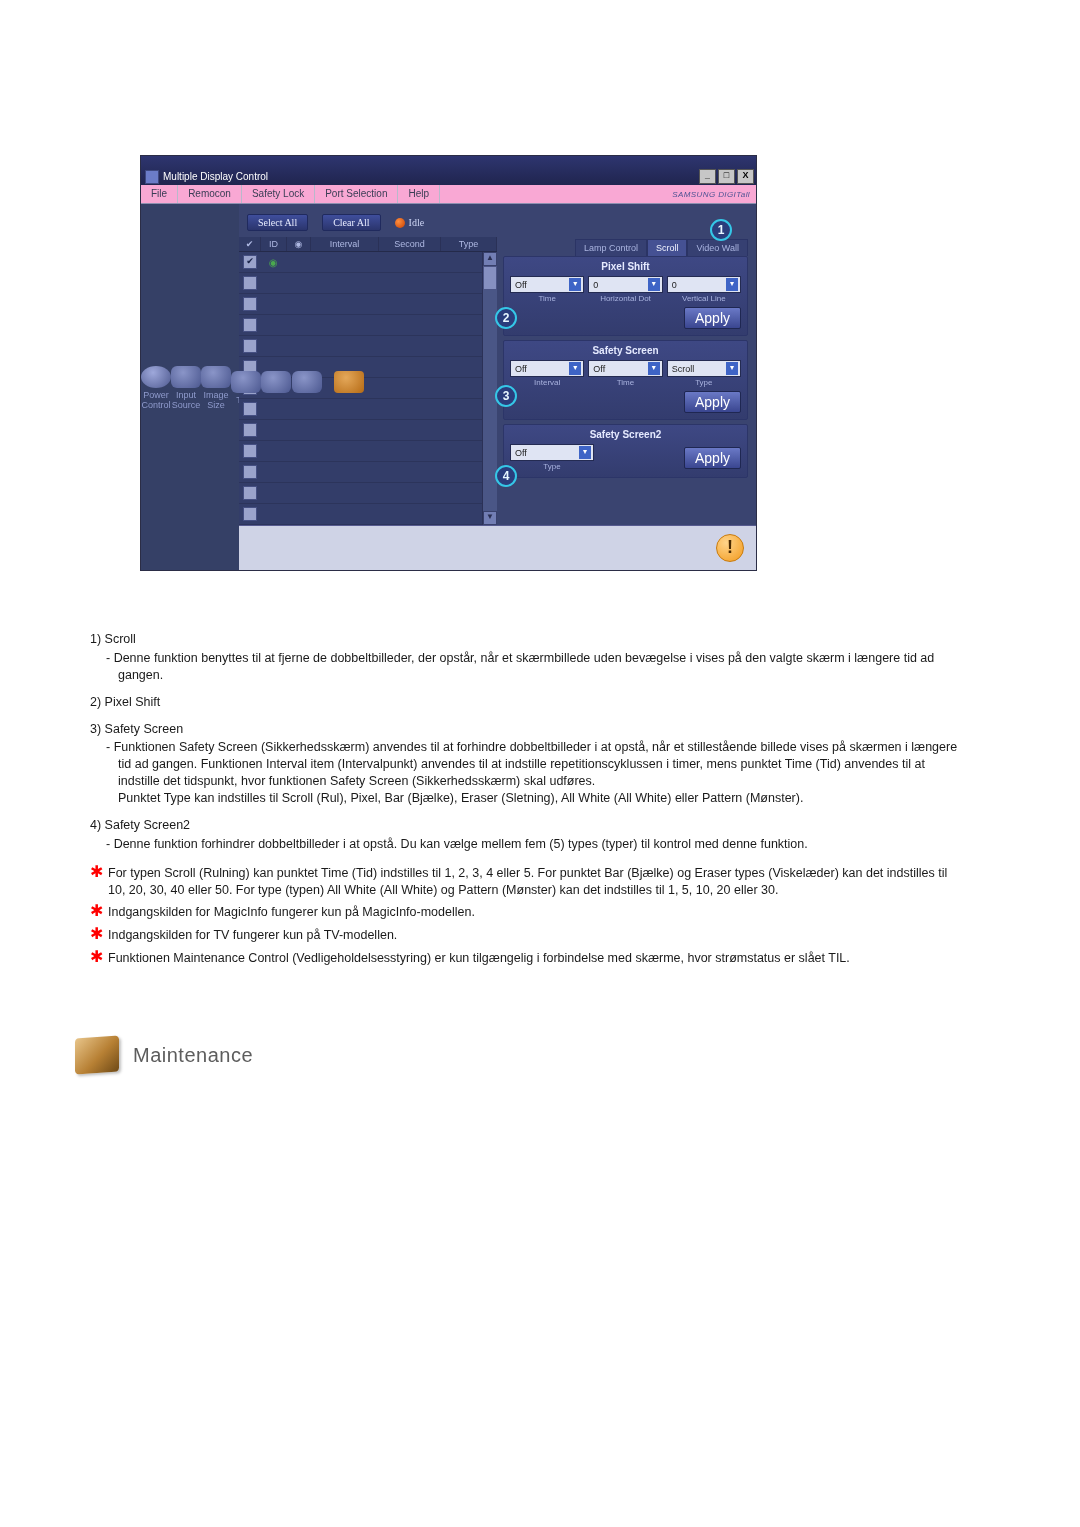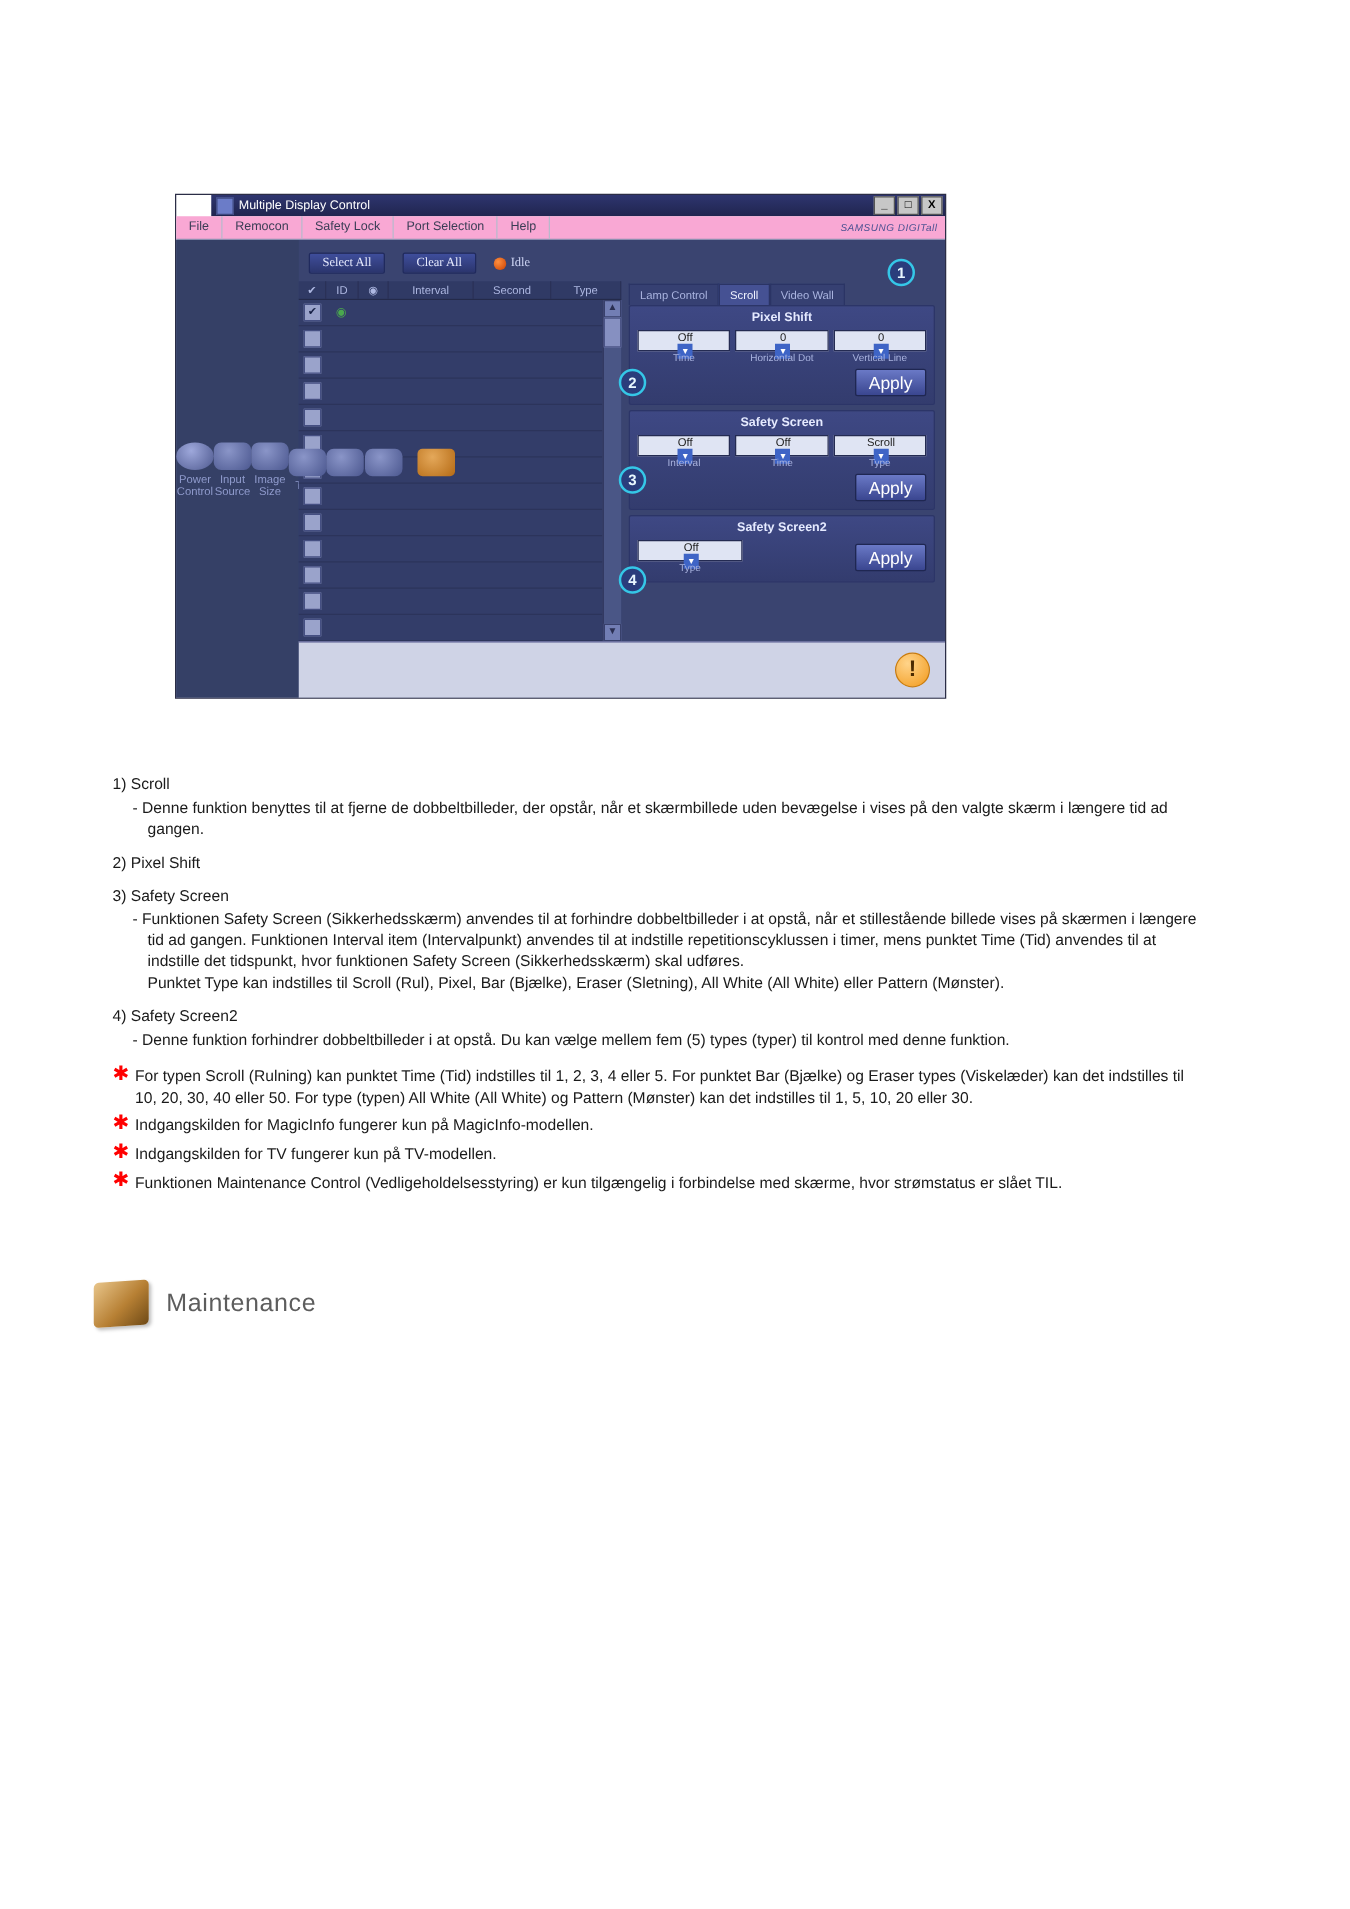--- a/index.html
+++ b/index.html
@@ -21,23 +21,22 @@
     font-size: 10px;
     color: #c9d0f0;
     margin-bottom: 60px;
   }
   .titlebar {
     display: flex;
     align-items: center;
     background: linear-gradient(#2e356f, #20254f);
     color: #fff;
     height: 17px;
-    padding: 0 2px 0 4px;
+    padding: 12px 2px 0 4px;
     font-size: 10px;
-    margin-left: 28px;
   }
   .titlebar .t-icon {
     width: 12px; height: 12px;
     background: #6b7cc8;
     margin-right: 4px;
     border: 1px solid #3e487f;
   }
   .titlebar .title-text { flex: 1; }
   .winbtns { display: flex; gap: 2px; }
   .winbtn {
@@ -211,20 +210,21 @@
   .panels-col {
     flex: 1;
     padding: 0 8px 0 6px;
     position: relative;
   }
   .tabs-row {
     display: flex;
     gap: 0;
     margin-top: 2px;
     margin-bottom: 0;
+    justify-content: flex-end;
   }
   .ptab {
     font-size: 9px;
     padding: 3px 8px;
     color: #aab4e0;
     background: #364072;
     border: 1px solid #2b3465;
     border-bottom: none;
   }
   .ptab.mid {
@@ -264,21 +264,20 @@
   }
   .panel-row { display: flex; gap: 4px; align-items: center; }
   .sel {
     background: #dfe4f3;
     border: 1px solid #242b52;
     color: #222;
     font-size: 9px;
     height: 15px;
     display: flex; align-items: center;
     padding: 0 2px;
-    flex-direction: column;
   }
   .sel .arrow {
     width: 12px; height: 13px;
     background: #3e64c6;
     color: #fff;
     font-size: 8px; text-align: center; line-height: 12px;
     margin-left: 2px;
   }
   .sel .txt { flex: 1; padding-left: 2px; }
   .lbl {

